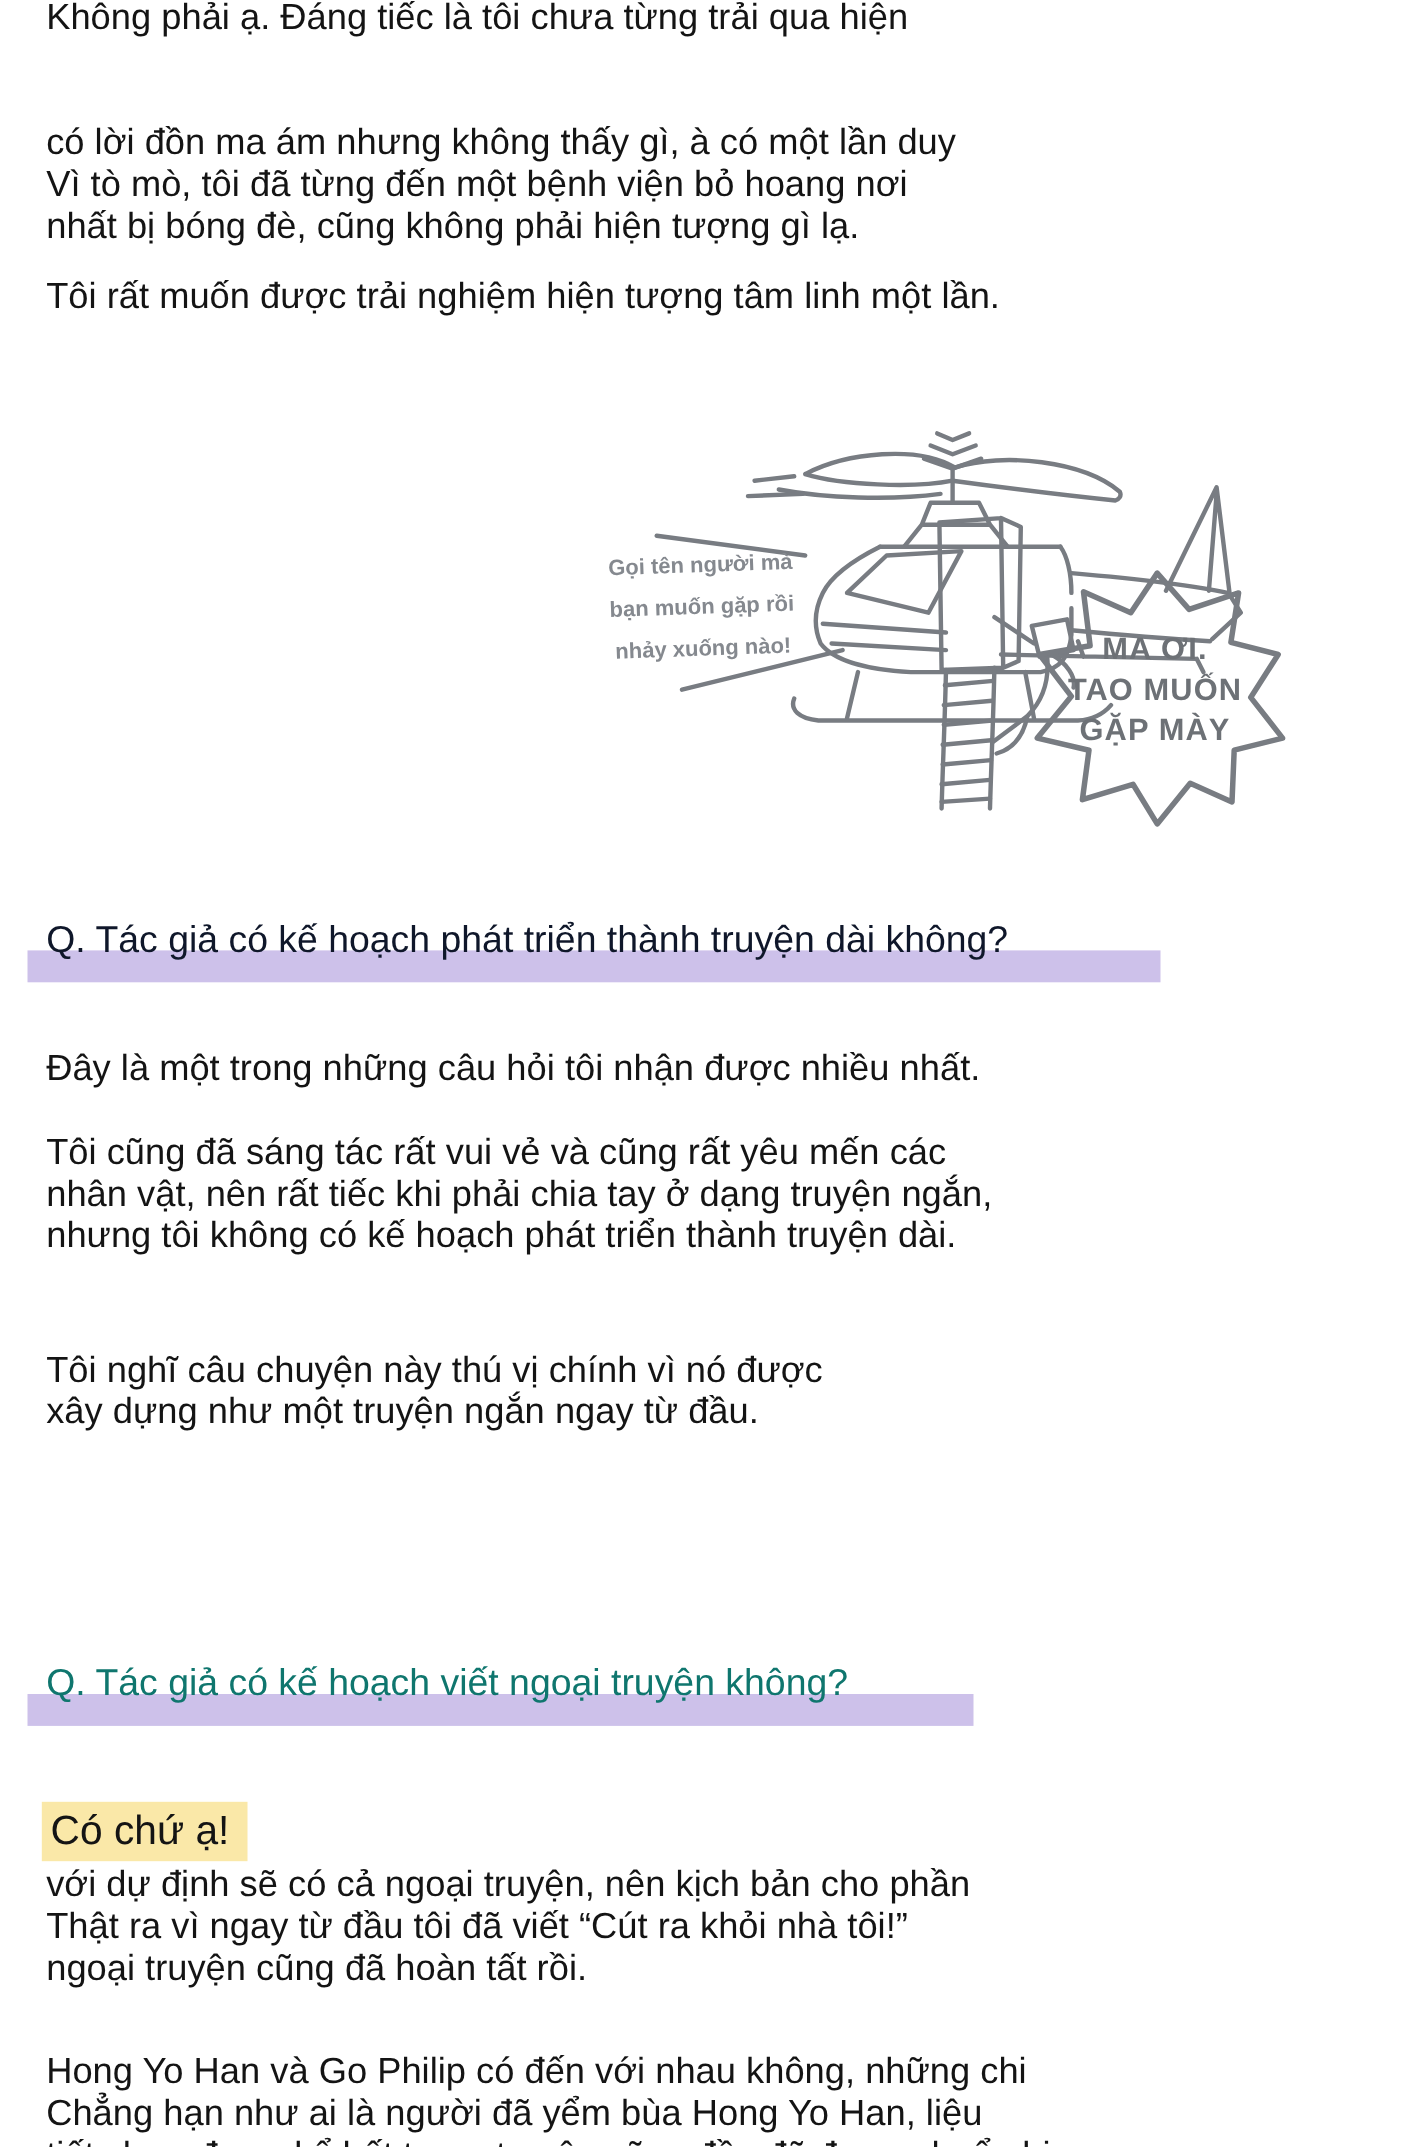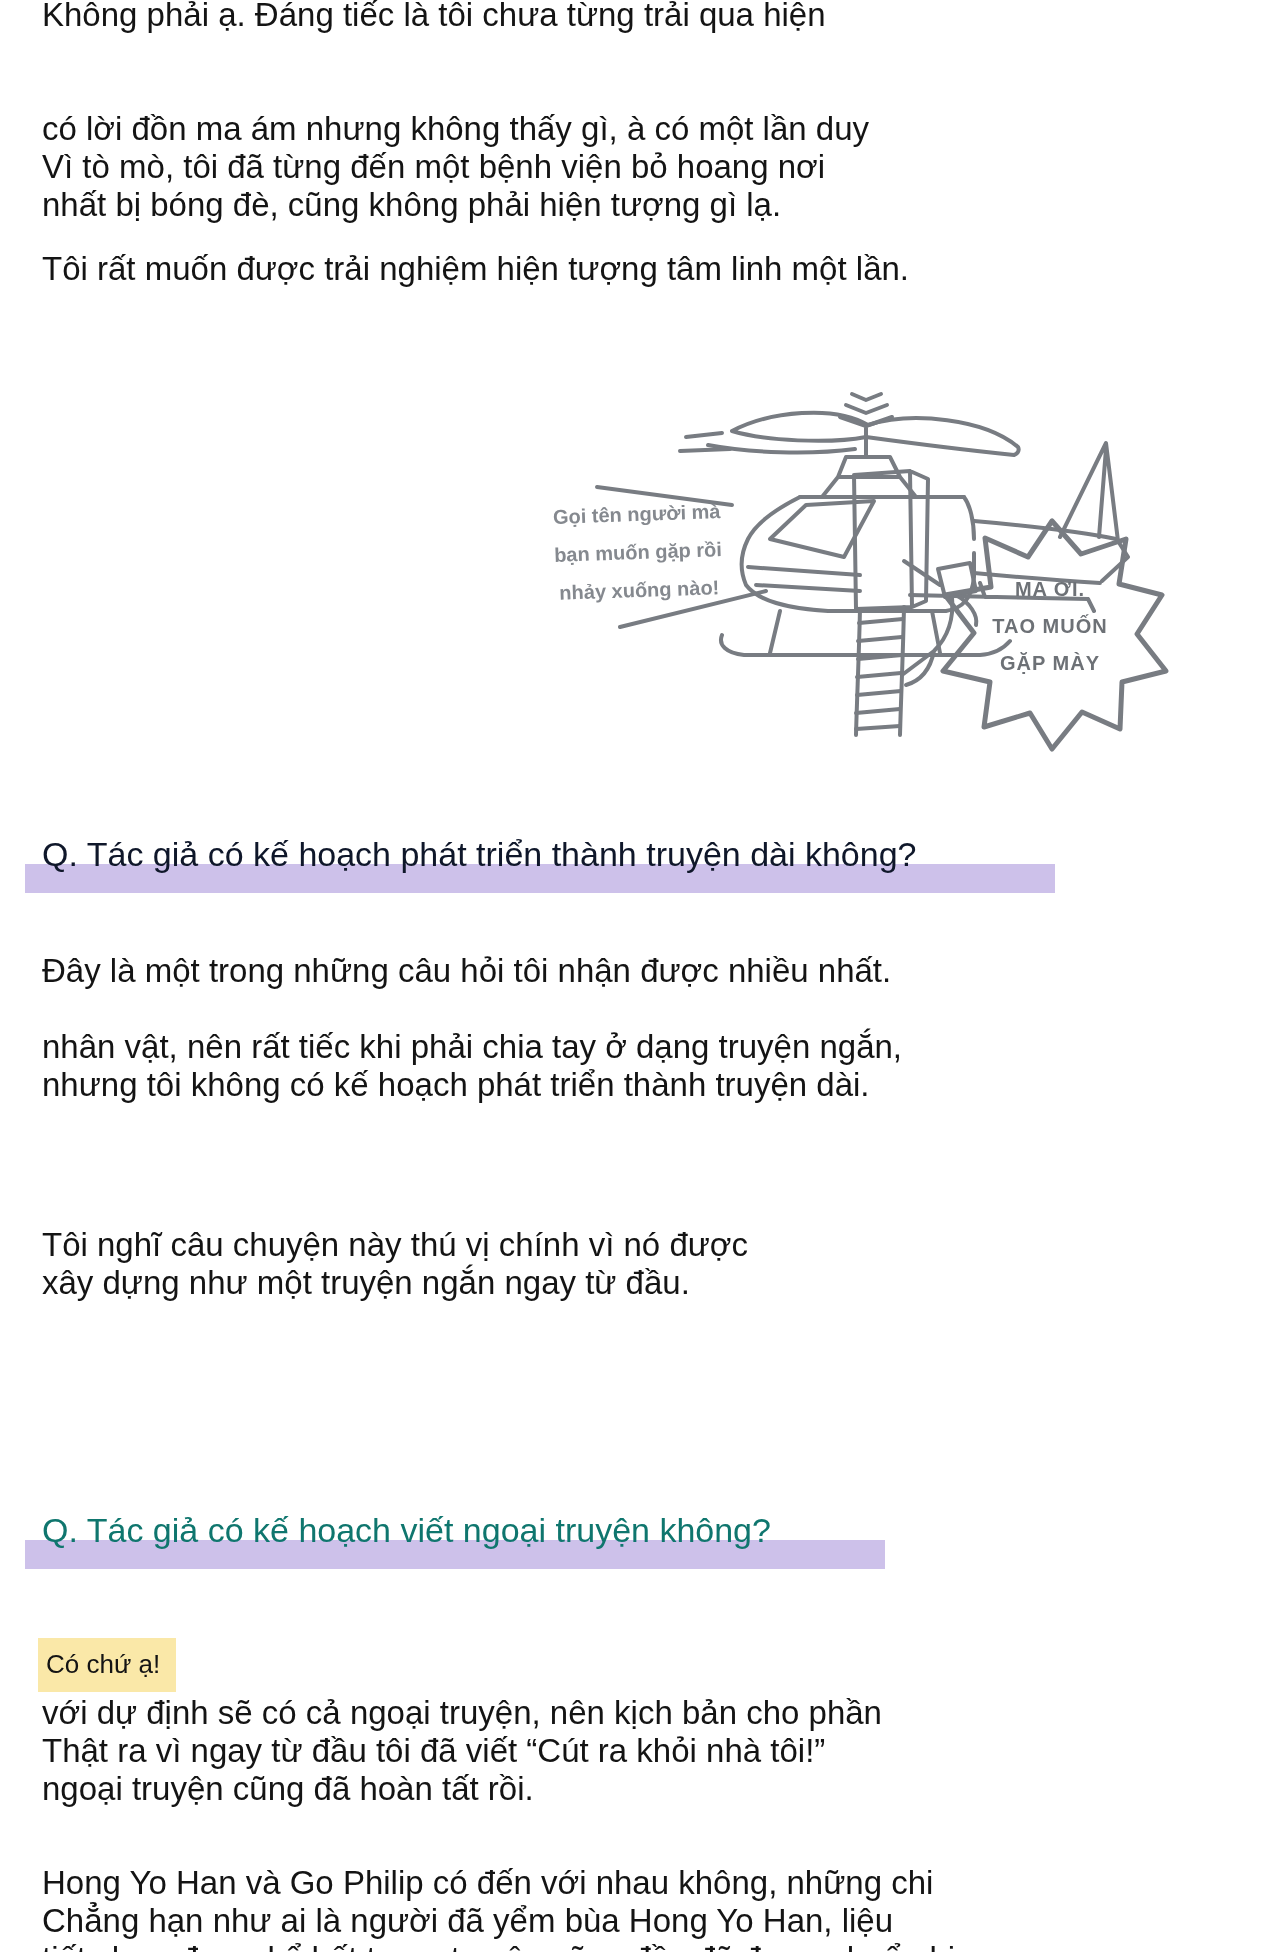--- a/index.html
+++ b/index.html
@@ -6,30 +6,30 @@
   body{
     width:1280px;height:1952px;position:relative;overflow:hidden;
     background:#ffffff;
     font-family:"Liberation Sans","DejaVu Sans",sans-serif;
     color:#141414;
   }
   .para{position:absolute;left:42px;font-size:33px;line-height:38px;letter-spacing:0px;white-space:nowrap;}
   .q-wrap{position:absolute;left:25px;height:64px;}
   .q-band{position:absolute;left:0;top:30px;height:29px;}
   .q-text{position:relative;margin-left:17px;font-size:34px;line-height:40px;white-space:nowrap;}
-  .lead-box{position:absolute;display:inline-block;padding:7px 16px 9px 8px;font-size:26px;line-height:38px;}
+  .lead-box{position:absolute;display:inline-block;padding:7px 16px 9px 8px;font-size:37px;line-height:38px;}
   .draw-wrap{position:absolute;left:440px;top:325px;width:745px;height:445px;}
   .draw-wrap svg{position:absolute;left:0;top:0;}
   .note{
     position:absolute;left:78px;top:170px;width:240px;text-align:center;
     font-size:20px;line-height:38px;font-weight:600;transform:rotate(-2deg);white-space:nowrap;
   }
   .bubble-text{
     position:absolute;left:498px;top:246px;width:224px;text-align:center;
-    font-size:20px;line-height:37px;font-weight:700;letter-spacing:1px;white-space:nowrap;
+    font-size:28px;line-height:37px;font-weight:700;letter-spacing:1px;white-space:nowrap;
   }
 </style>
 </head>
 <body>
 
 <div class="para" style="top:-4px">
   <div>Không phải ạ. Đáng tiếc là tôi chưa từng trải qua hiện</div>
 </div>
 <div class="para" style="top:110px">
   <div>có lời đồn ma ám nhưng không thấy gì, à có một lần duy</div>
@@ -87,20 +87,21 @@
 
 <div class="q-wrap" style="top:834px">
   <div class="q-band" style="width: 1030px; background-color: rgb(205, 193, 234);"></div>
   <div class="q-text" style="color: #0f172a;">Q. Tác giả có kế hoạch phát triển thành truyện dài không?</div>
 </div>
 
 <div class="para" style="top:952px">
   <div>Đây là một trong những câu hỏi tôi nhận được nhiều nhất.</div>
 </div>
 <div class="para" style="top:1028px">
+  <div>Tôi cũng đã sáng tác rất vui vẻ và cũng rất yêu mến các</div>
   <div>nhân vật, nên rất tiếc khi phải chia tay ở dạng truyện ngắn,</div>
   <div>nhưng tôi không có kế hoạch phát triển thành truyện dài.</div>
 </div>
 <div class="para" style="top:1226px">
   <div>Tôi nghĩ câu chuyện này thú vị chính vì nó được</div>
   <div>xây dựng như một truyện ngắn ngay từ đầu.</div>
 </div>
 
 <div class="q-wrap" style="top:1510px">
   <div class="q-band" style="width: 860px; background-color: rgb(205, 193, 234);"></div>

